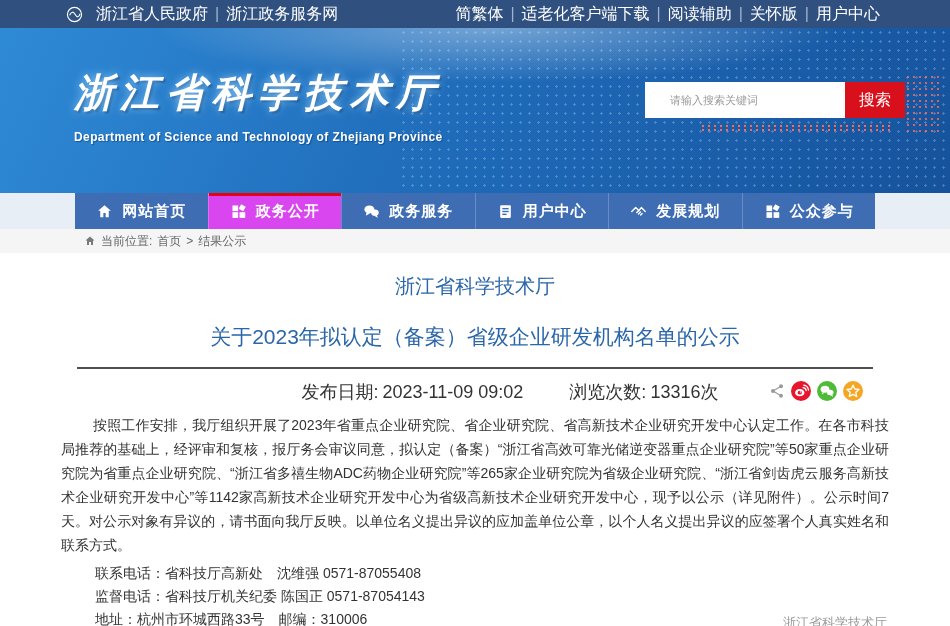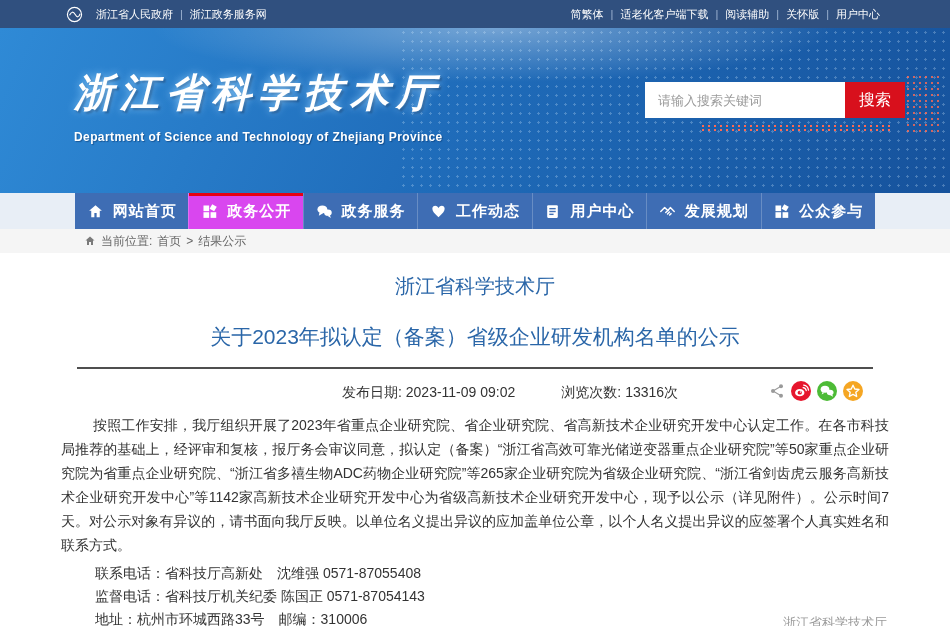--- a/index.html
+++ b/index.html
@@ -2,21 +2,21 @@
 <html><head>
 <meta charset="utf-8">
 <style>
   * { margin:0; padding:0; box-sizing:border-box; }
   html,body { width:950px; }
   body { font-family:"Liberation Sans", sans-serif; background:#fff; }
   .page { position:relative; width:950px; height:626px; overflow:hidden; background:#fff; }
 
   
   .topbar { height:28px; background:#30507f; color:#fff; display:flex; align-items:center;
-            justify-content:space-between; padding:0 70px 0 66px; font-size:11px; }
+            justify-content:space-between; padding:0 70px 0 66px; font-size:16px; }
   .topbar-left, .topbar-right { display:flex; align-items:center; gap:7px; }
   .topbar a { color:#fff; text-decoration:none; cursor:pointer; }
   .tsep { color:#9fb4d2; }
   .gov-logo { width:17px; height:17px; margin-right:6px; }
 
   
   .banner { position:relative; height:165px;
             background:linear-gradient(115deg,#2f8ad6 0%, #1f6cba 48%, #16529c 100%); overflow:hidden; }
   .banner::before { content:""; position:absolute; inset:0;
             background:radial-gradient(ellipse 60% 55% at 52% 0%, rgba(255,255,255,.38), rgba(255,255,255,0) 60%); }
@@ -26,21 +26,21 @@
   .red-dots-a { position:absolute; left:700px; top:96px; width:190px; height:8px;
             background-image:radial-gradient(#ff6a52 1px, transparent 1.3px); background-size:6px 4px; }
   .red-dots-b { position:absolute; left:905px; top:46px; width:38px; height:58px; opacity:.8;
             background-image:radial-gradient(#ff6a52 1px, transparent 1.3px); background-size:6px 6px; }
   .brand { position:absolute; left:74px; top:38px; z-index:2; }
   .brand-cn { color:#fff; font-size:39px; font-weight:bold; font-style:italic; letter-spacing:7px;
             text-shadow:0 0 8px rgba(150,210,255,.95), 2px 2px 2px rgba(5,45,95,.55); }
   .brand-en { margin-top:10px; color:#fff; font-size:12px; font-weight:bold; letter-spacing:.4px;
             text-shadow:1px 1px 1px rgba(5,45,95,.5); }
   .search { position:absolute; left:645px; top:54px; display:flex; z-index:3; }
-  .search input { width:200px; height:36px; border:none; outline:none; padding:0 13px; font-size:13px;
+  .search input { width:200px; height:36px; border:none; outline:none; padding:0 25px; font-size:11px;
             color:#333; font-family:"Liberation Sans",sans-serif; }
   .search input::placeholder { color:#9a9a9a; }
   .search button { width:60px; height:36px; border:none; background:#d8101c; color:#fff; font-size:16px;
             cursor:pointer; font-family:"Liberation Sans",sans-serif; }
 
   
   .navstrip { height:36px; background:#e8eef6; }
   .nav-inner { width:800px; height:36px; margin:0 auto; display:flex; background:#3e6db4; }
   .nav-item { flex:1; position:relative; display:flex; align-items:center; justify-content:center; gap:9px;
             color:#fff; font-size:15px; font-weight:bold; letter-spacing:1px; text-decoration:none;
@@ -53,21 +53,21 @@
   
   .crumbs { height:24px; background:#f5f5f5; display:flex; align-items:center; gap:5px;
             padding-left:84px; font-size:12px; color:#666; }
   .crumbs a { color:#666; text-decoration:none; cursor:pointer; }
 
   
   .main { width:828px; margin:0 auto; }
   .title1 { margin-top:20px; text-align:center; color:#2a66a8; font-size:20px; font-weight:normal; }
   .title2 { margin-top:23px; text-align:center; color:#2a66a8; font-size:21px; font-weight:normal; }
   .divider { height:2px; background:#4f4f4f; margin:16px 16px 0 16px; }
-  .meta { position:relative; margin-top:11px; height:24px; font-size:14px; color:#333; }
+  .meta { position:relative; margin-top:11px; height:24px; font-size:18px; color:#333; }
   .meta-center { display:flex; justify-content:center; gap:46px; padding-left:70px; line-height:24px; }
   .meta-label { margin-right:4px; }
   .share { position:absolute; right:26px; top:1px; display:flex; align-items:center; gap:6px; }
   .share svg { cursor:pointer; }
   .bodytext { margin-top:9px; font-size:14px; color:#333; line-height:24px; text-align:justify; text-indent:32px; }
   .contact { margin-left:34px; font-size:14px; color:#333; line-height:23px; }
   .contact-wrap { margin-top:5px; }
 
   
   .footer-text { position:absolute; left:783px; top:614px; font-size:13px; color:#9a9a9a; }
@@ -132,26 +132,20 @@
         <span>政务公开</span>
       </a>
       <a class="nav-item">
         <svg class="nicon" viewBox="0 0 24 24" fill="#fff">
           <ellipse cx="9" cy="9" rx="7" ry="5.6"></ellipse>
           <path d="M5 13 L4 18 L10 14.5 Z"></path>
           <ellipse cx="16.8" cy="13.6" rx="5.4" ry="4.4"></ellipse>
           <path d="M19.5 17 L21 21 L15.5 17.8 Z"></path>
         </svg>
         <span>政务服务</span>
-      </a>
-      <a class="nav-item">
-        <svg class="nicon" viewBox="0 0 24 24" fill="#fff">
-          <path d="M12 20 C6 15 3.3 11.2 3.3 8.2 C3.3 5.8 5.1 4 7.4 4 C9.2 4 10.7 5 12 6.9 C13.3 5 14.8 4 16.6 4 C18.9 4 20.7 5.8 20.7 8.2 C20.7 11.2 18 15 12 20 Z"></path>
-        </svg>
-        <span>工作动态</span>
       </a>
       <a class="nav-item">
         <svg class="nicon" viewBox="0 0 24 24">
           <rect x="4.5" y="3" width="15" height="18" rx="1.5" fill="#fff"></rect>
           <rect x="7.5" y="7" width="9" height="2" fill="#3e6db4"></rect>
           <rect x="7.5" y="11" width="9" height="2" fill="#3e6db4"></rect>
           <rect x="7.5" y="15" width="6" height="2" fill="#3e6db4"></rect>
         </svg>
         <span>用户中心</span>
       </a>

